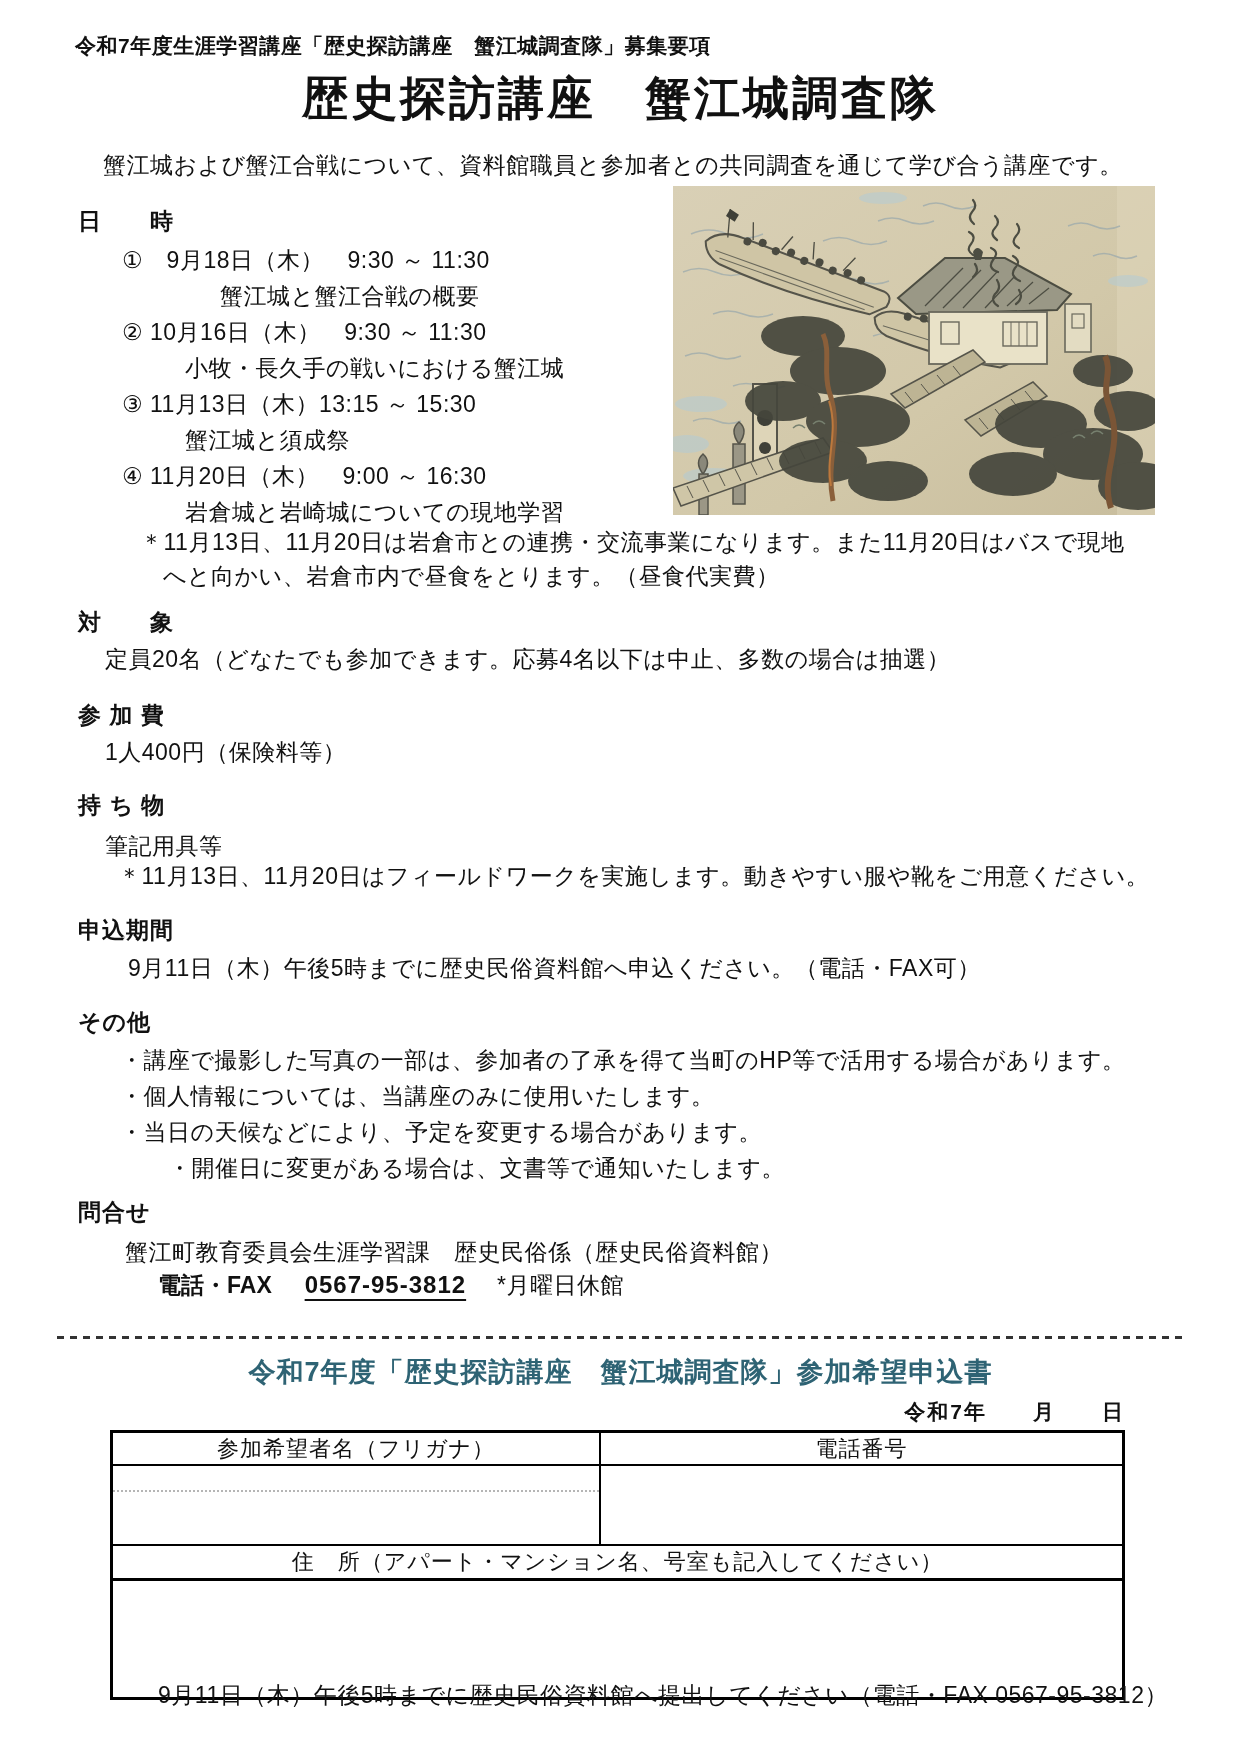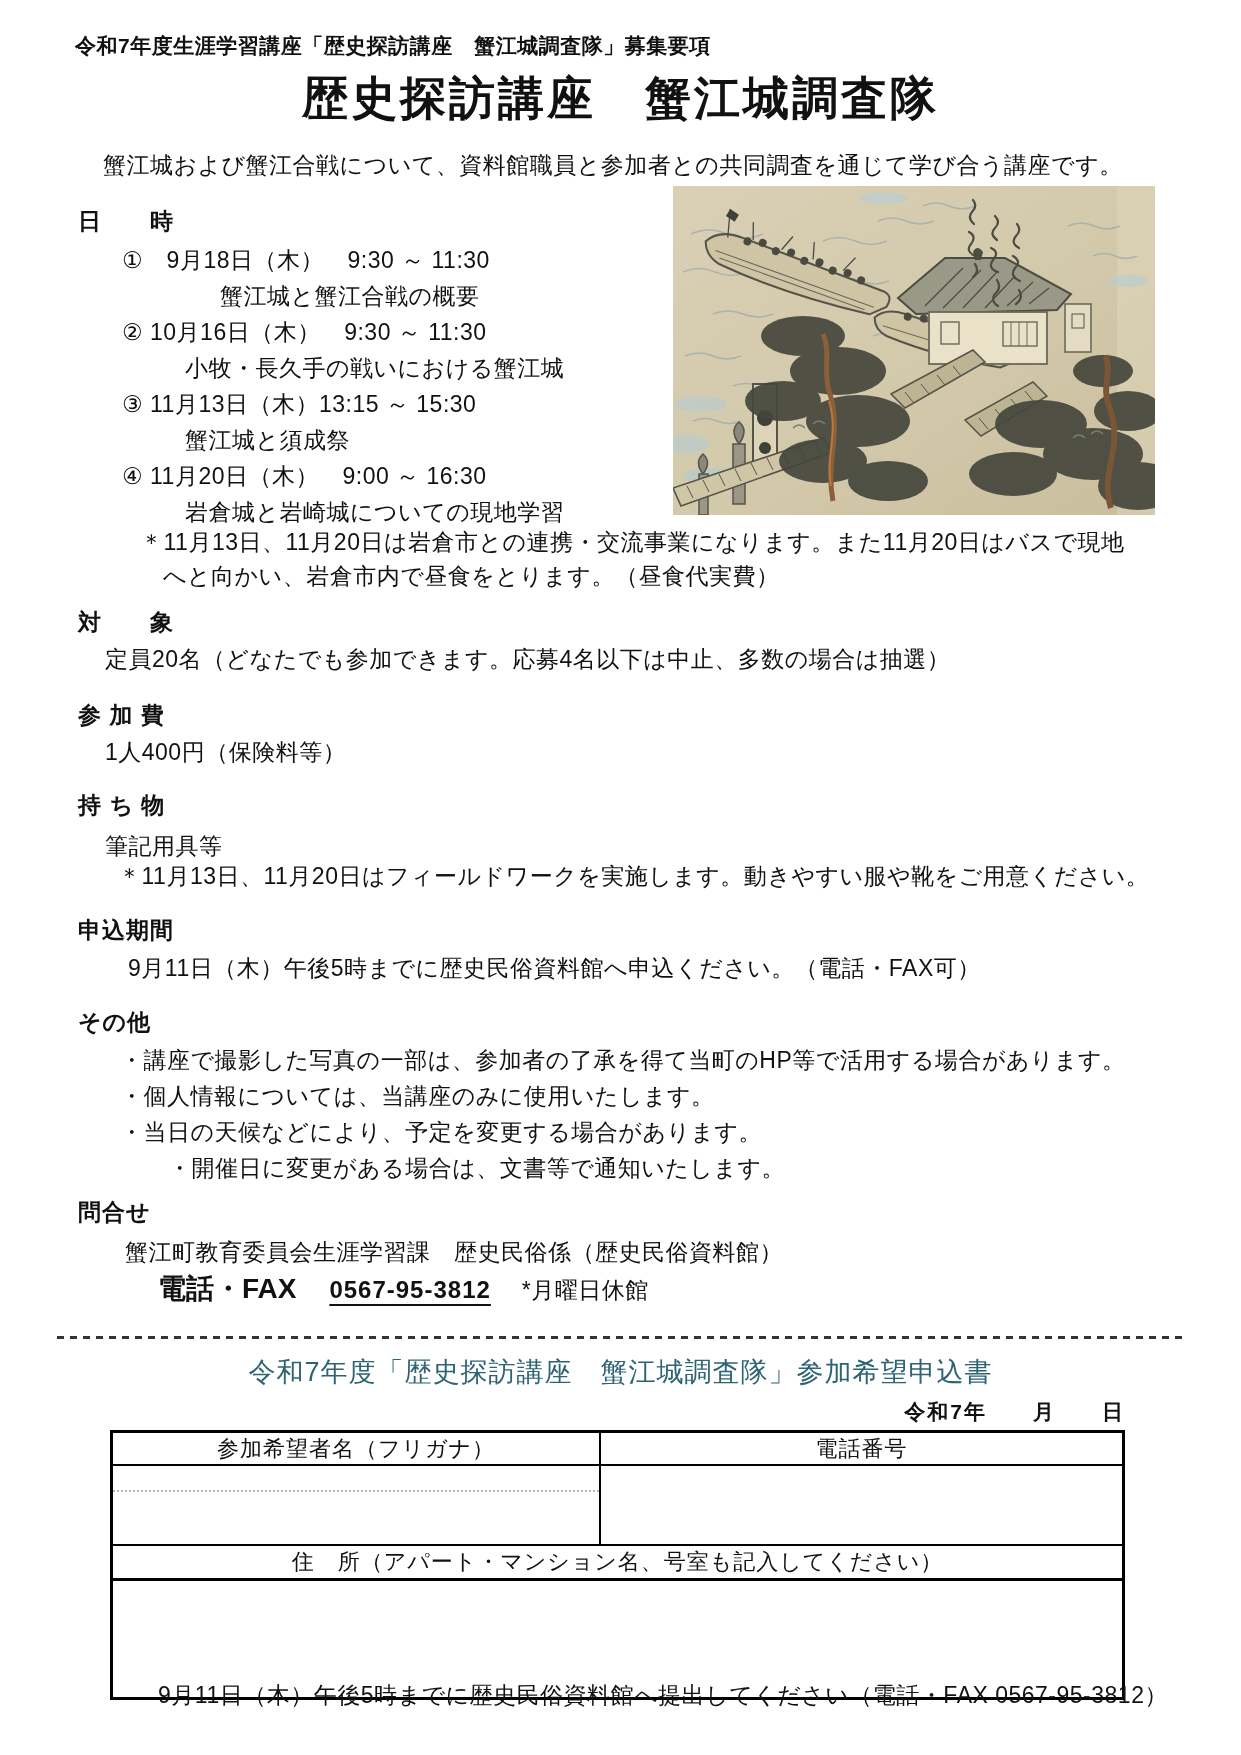--- a/index.html
+++ b/index.html
@@ -9,23 +9,23 @@
     background:#ffffff;
     font-family:"Liberation Sans","DejaVu Sans",sans-serif;
     color:#111;
     overflow:hidden;
   }
   .abs{position:absolute;white-space:nowrap;}
   .body-t{font-size:23px;letter-spacing:0.5px;}
   .heading{font-size:23px;font-weight:bold;letter-spacing:1px;}
   .top-note{font-size:21px;font-weight:bold;letter-spacing:0.5px;}
   .doc-title{left:0;right:0;text-align:center;font-size:46px;font-weight:bold;letter-spacing:3px;}
-  .form-title{left:0;right:0;text-align:center;font-size:27px;font-weight:normal;letter-spacing:1px;}
+  .form-title{left:0;right:0;text-align:center;font-size:27px;font-weight:bold;letter-spacing:1px;}
   .tel-number{font-weight:bold;text-decoration:underline;text-underline-offset:6px;font-size:24px;letter-spacing:1px;}
-  .tel-label{font-weight:bold;font-size:28px;}
+  .tel-label{font-weight:bold;font-size:23px;}
   .dashed-divider{
     left:57px;width:1128px;height:3px;
     background:repeating-linear-gradient(90deg,#333 0 7px,transparent 7px 13px);
   }
   
   .app-table{
     left:110px;top:1430px;width:1015px;height:270px;
     border:3px solid #000;box-sizing:border-box;
     display:flex;flex-direction:column;
   }

